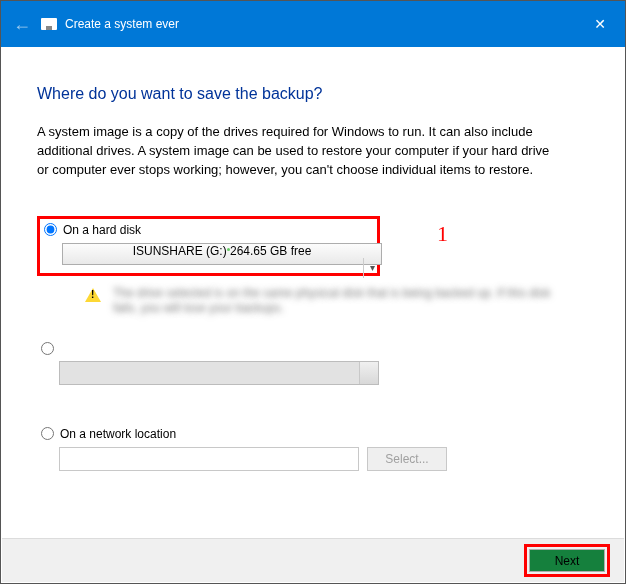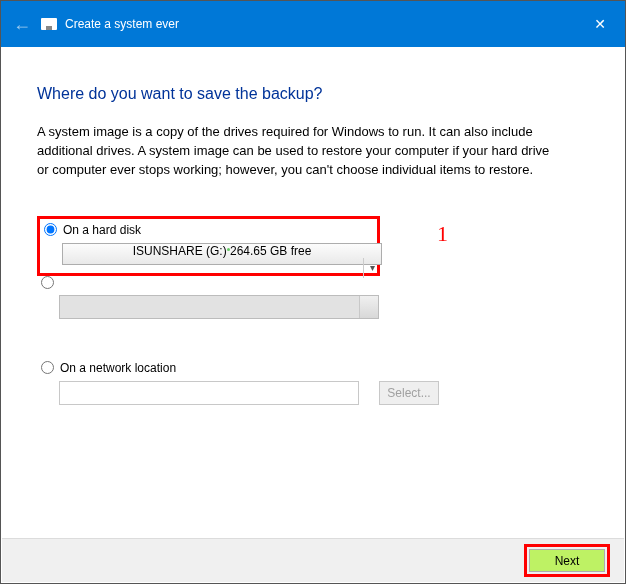--- a/index.html
+++ b/index.html
@@ -26,23 +26,23 @@
   .combo .caret { margin-left: auto; width: 18px; text-align: center; color: #555; font-size: 10px; border-left: 1px solid #ccc; line-height: 20px; }
   .warn-row { display: flex; align-items: flex-start; margin: 10px 0 28px 48px; }
   .warn-tri { width: 0; height: 0; border-left: 8px solid transparent; border-right: 8px solid transparent; border-bottom: 14px solid #fdd835; margin-top: 2px; margin-right: 12px; position: relative; }
   .warn-tri::after { content:"!"; position:absolute; left:-2px; top:1px; font-size:10px; font-weight:bold; color:#000; }
   .warn-text { width: 440px; height: 28px; color: transparent; text-shadow: 0 0 6px rgba(0,0,0,0.55); font-size: 12px; line-height: 1.3; user-select: none; }
   .dvd-group, .net-group { margin-left: 4px; }
   .disabled-combo { width: 320px; height: 24px; margin: 2px 0 42px 18px; background: #e2e2e2; border: 1px solid #bcbcbc; position: relative; }
   .disabled-combo::after { content:""; position:absolute; right:0; top:0; width:18px; height:100%; border-left:1px solid #c8c8c8; background: linear-gradient(#f0f0f0,#d8d8d8); }
   .net-row { display:flex; align-items:center; margin: 4px 0 0 18px; }
   .net-input { width: 300px; height: 24px; border: 1px solid #c8c8c8; background: #fff; font-size: 12px; padding: 2px 4px; }
-  .select-btn { width: 60px; height: 24px; margin-left: 20px; background: #efefef; border: 1px solid #c8c8c8; color: #a0a0a0; font-size: 12px; display:flex; align-items:center; justify-content:center; }
+  .select-btn { width: 80px; height: 24px; margin-left: 8px; background: #efefef; border: 1px solid #c8c8c8; color: #a0a0a0; font-size: 12px; display:flex; align-items:center; justify-content:center; }
   .footer { position: absolute; left: 1px; right: 1px; bottom: 1px; height: 44px; background: #f0f0f0; border-top: 1px solid #dcdcdc; display: flex; align-items: center; justify-content: flex-end; padding-right: 14px; gap: 8px; }
-  .btn { width: 76px; height: 23px; background: #bef264; border: 1px solid #adadad; font-size: 12px; display:flex; align-items:center; justify-content:center; cursor: default; }
+  .btn { width: 76px; height: 23px; background: #15803d; border: 1px solid #adadad; font-size: 12px; display:flex; align-items:center; justify-content:center; cursor: default; }
   .next-wrap { border: 3px solid #f00; padding: 2px; }
 </style>
 </head>
 <body>
 
 <div class="titlebar">
   <span class="back-arrow">←</span>
   <span class="title-icon"></span>
   <span class="title-text">Create a system ever</span>
   <div class="close-btn">
@@ -60,20 +60,24 @@
       <label>On a hard disk</label>
     </div>
     <div class="combo">
       <span class="drive-icon"></span>
       <span>ISUNSHARE (G:)  264.65 GB free</span>
       <span class="caret">▾</span>
     </div>
   </div>
   <div class="annot1">1</div>
 
+  <div class="warn-row">
+    <div class="warn-tri"></div>
+    <div class="warn-text">The drive selected is on the same physical disk that is being backed up. If this disk fails, you will lose your backups.</div>
+  </div>
 
   <div class="dvd-group">
     <div class="opt-row">
       <input type="radio" name="dest" style="">
     </div>
     <div class="disabled-combo"></div>
   </div>
 
   <div class="net-group">
     <div class="opt-row">

